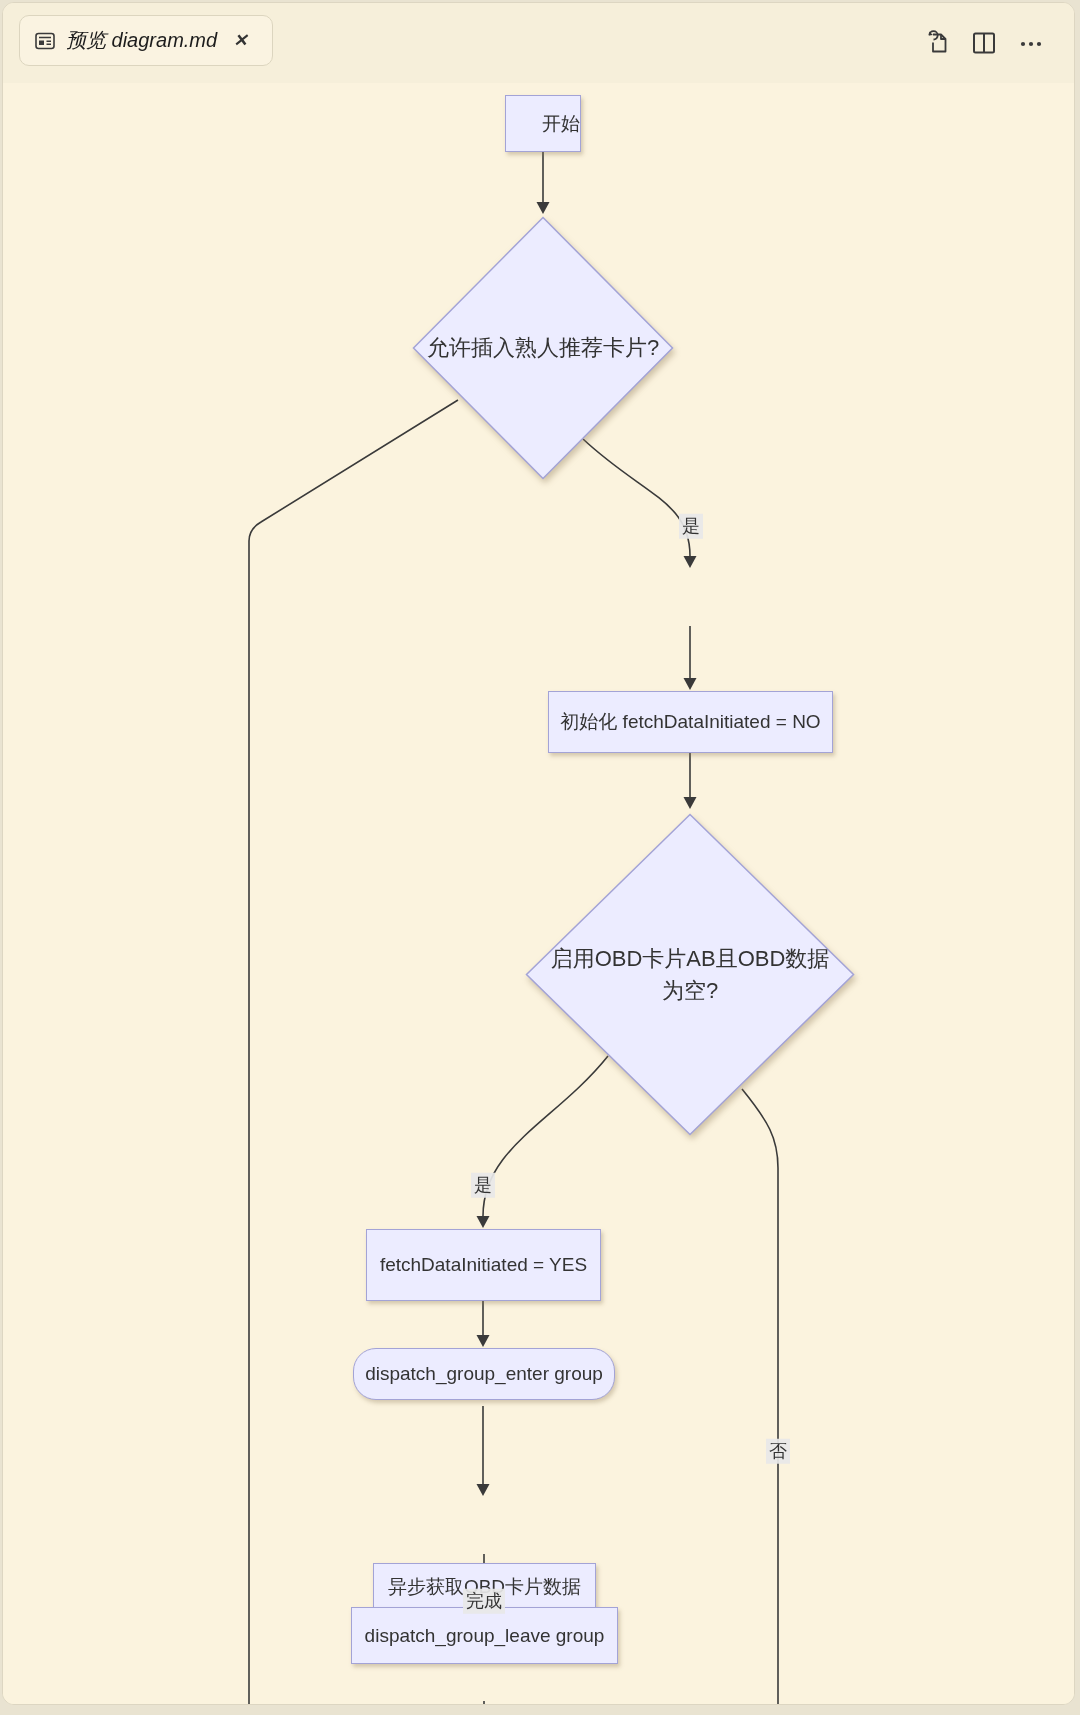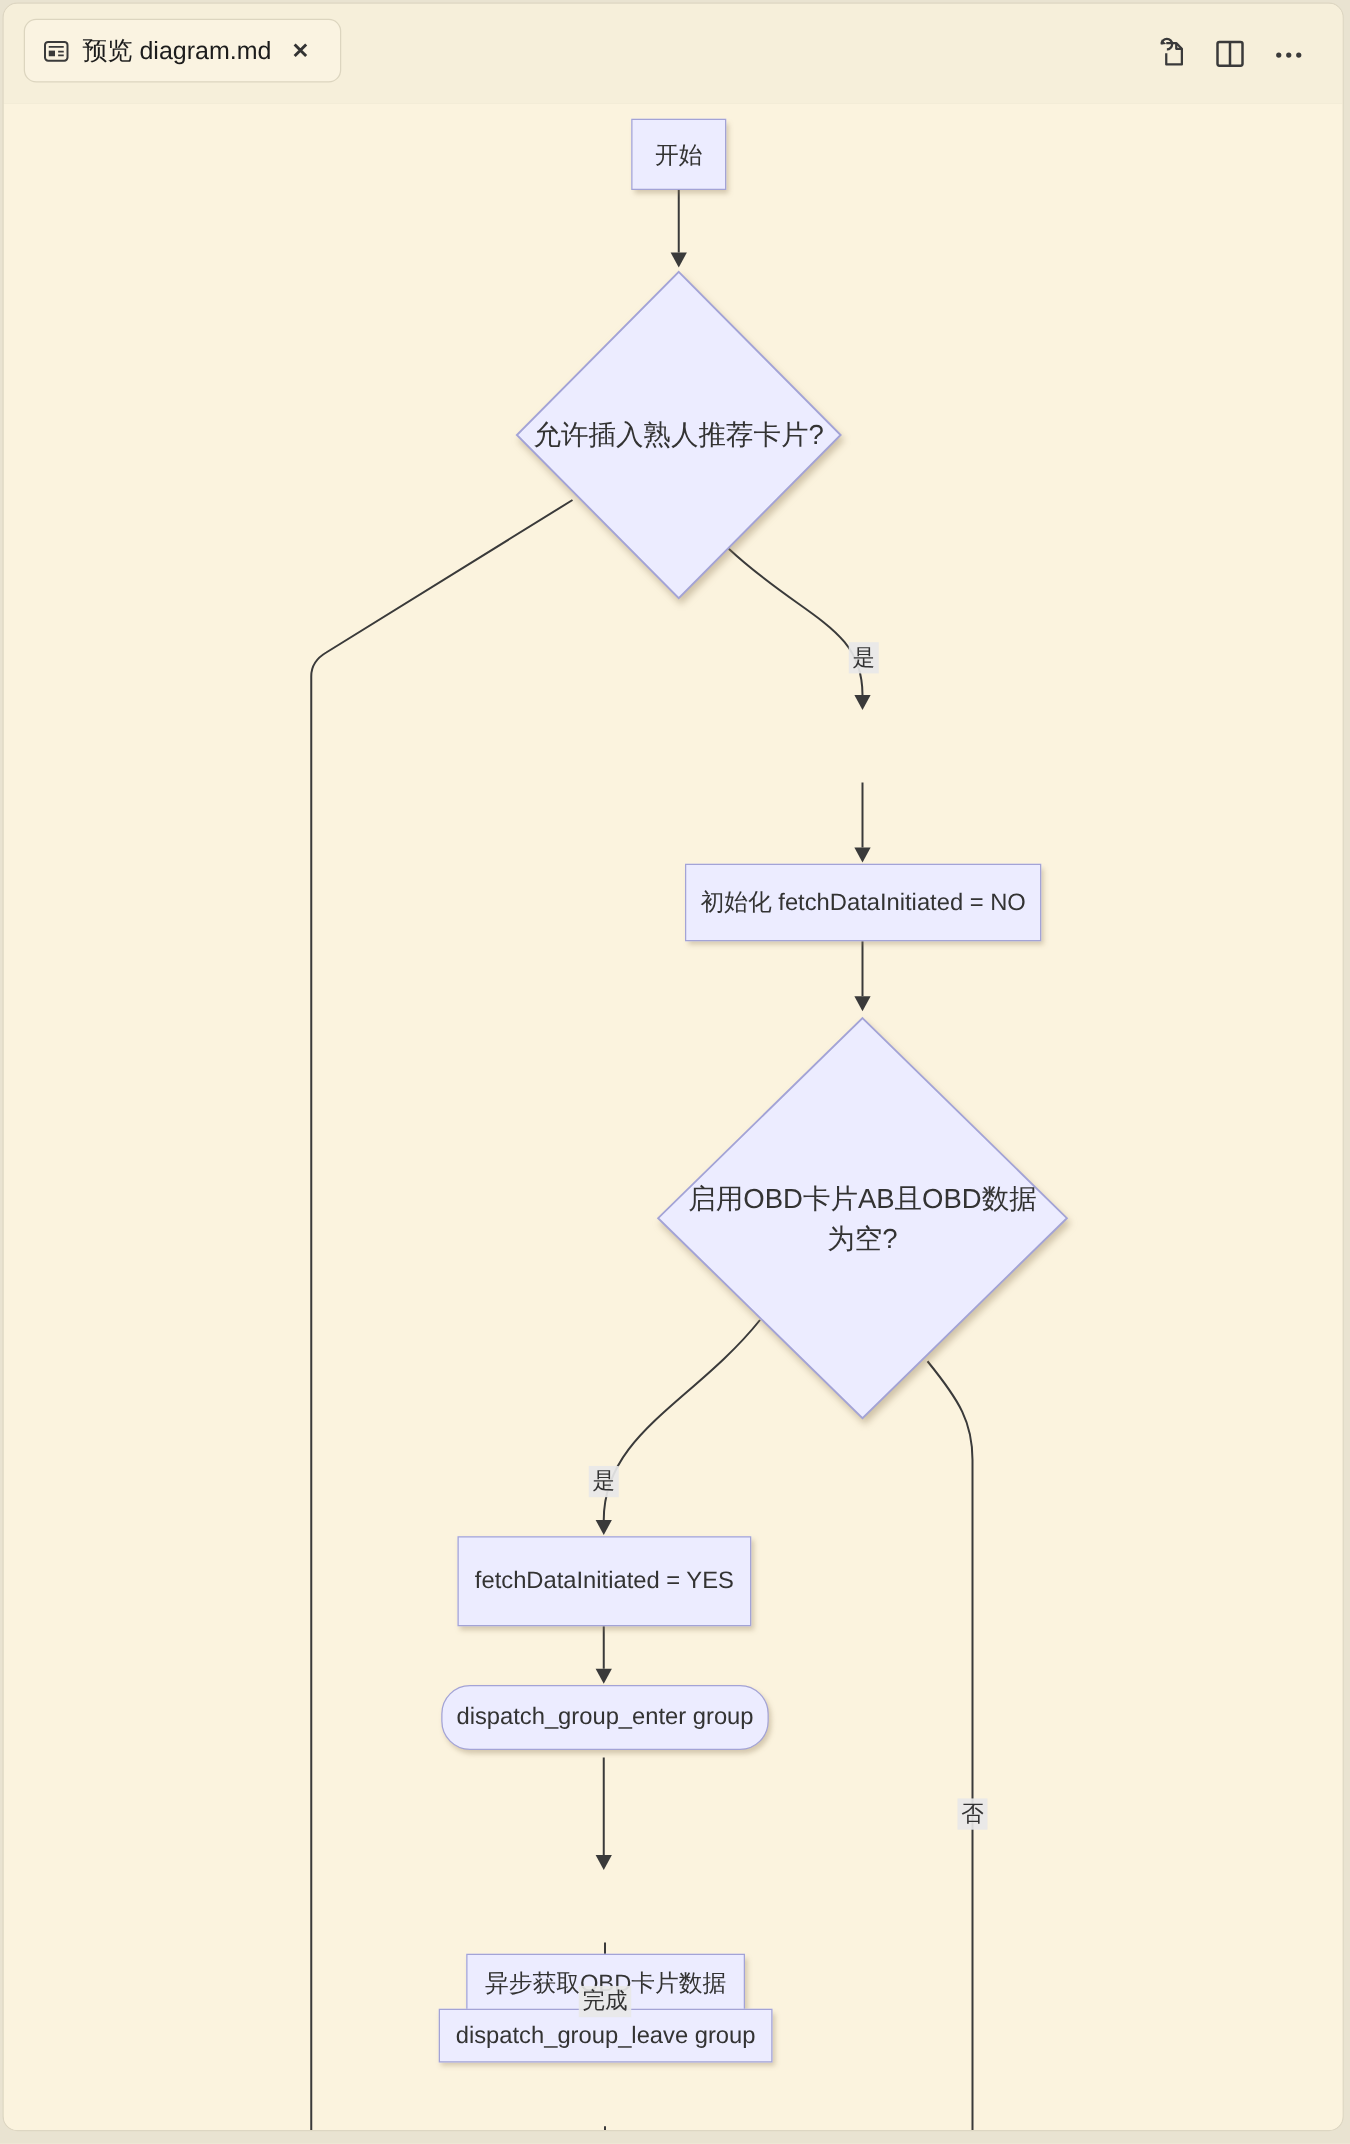--- a/index.html
+++ b/index.html
@@ -16,20 +16,21 @@
     border:1.5px solid #DDD6C2;
     border-radius:12px;
     overflow:hidden;
     box-sizing:border-box;
   }
   
   .tabbar{
     position:absolute; left:0; top:0; right:0; height:80px;
     background:#F6EFDA;
     border-bottom:1px solid #E1DAC5;
+    font-style:italic;
   }
   .tab{
     position:absolute; left:16px; top:12px; height:51px; width:254px;
     background:#FAF3E1;
     border:1px solid #DCD5BF;
     border-radius:10px;
     display:flex; align-items:center;
     box-sizing:border-box;
     padding:0 14px;
     gap:10px;
@@ -158,21 +159,21 @@
         <polygon points="680.5,553 693.5,553 687,565"></polygon>
         <polygon points="680.5,675 693.5,675 687,687"></polygon>
         <polygon points="680.5,794 693.5,794 687,806"></polygon>
         <polygon points="473.5,1213 486.5,1213 480,1225"></polygon>
         <polygon points="473.5,1332 486.5,1332 480,1344"></polygon>
         <polygon points="473.5,1481 486.5,1481 480,1493"></polygon>
         <polygon points="474.5,1628 487.5,1628 481,1640"></polygon>
       </g>
     </svg>
 
-    <div class="node" style="left:502px; top:12px; width:76px; height:57px;">
+    <div class="node" style="left:502px; top:12px; width:76px; height:57px;justify-content:flex-end;">
       <span>开始</span>
     </div>
 
     <div class="diamond" style="left:409px; top:133px; width:262px; height:264px;">
       <svg width="262" height="264" viewBox="0 0 262 264">
         <polygon points="131,1.5 260.5,132 131,262.5 1.5,132" fill="#ECECFF" stroke="#A3A3D6" stroke-width="1.5"></polygon>
       </svg>
       <div class="diamond-label" style="max-width:240px;">允许插入熟人推荐卡片?</div>
     </div>
 
@@ -193,21 +194,21 @@
     </div>
 
     <div class="node" style="left:350px; top:1265px; width:262px; height:52px;border-radius:23px;">
       <span>dispatch_group_enter group</span>
     </div>
 
     <div class="node" style="left:370px; top:1480px; width:223px; height:47px;">
       <span>异步获取OBD卡片数据</span>
     </div>
 
-    <div class="node" style="left:348px; top:1524px; width:267px; height:43px;">
+    <div class="node" style="left:348px; top:1524px; width:267px; height:57px;">
       <span>dispatch_group_leave group</span>
     </div>
 
     <div class="edge-label" style="left:688px; top:443px;">是</div>
     <div class="edge-label" style="left:480px; top:1102px;">是</div>
     <div class="edge-label" style="left:775px; top:1368px;">否</div>
     <div class="edge-label" style="left:481px; top:1518px;">完成</div>
 
   </div>
 </div>

